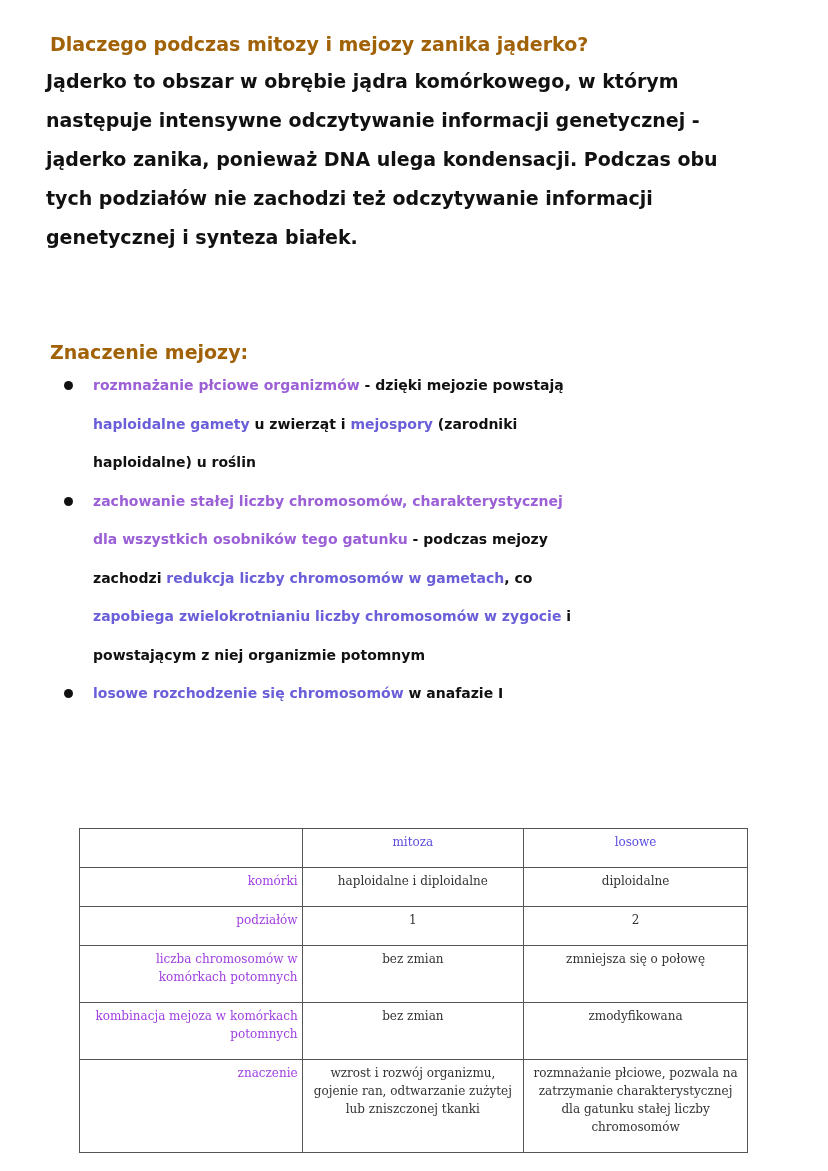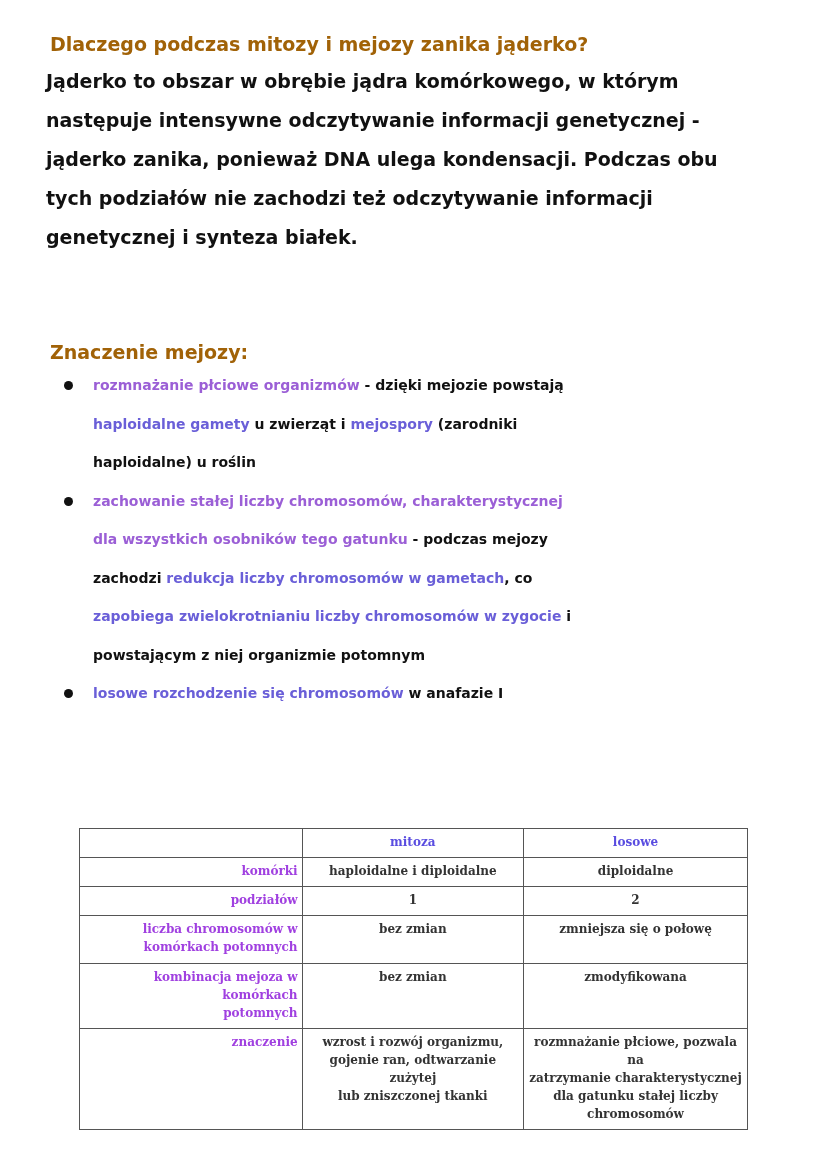--- a/index.html
+++ b/index.html
@@ -18,21 +18,21 @@
                  border-radius: 50%; background: #111111; }
   .bullet .line { display: block; height: 38.5px; line-height: 24px; white-space: nowrap; }
   .purple { color: #9b5fd6; }
   .blue { color: #6a5fd8; }
   .black { color: #111111; }
 
   table.cmp { position: absolute; left: 79px; top: 828px; width: 669px;
               border-collapse: collapse; font-family: "DejaVu Serif", serif; font-size: 12px;
               color: #333333; }
   table.cmp td { border: 1.5px solid #555555; text-align: center; vertical-align: top;
-                 padding: 4px 4px 6px 4px; line-height: 18px; font-weight: bold; }
+                 padding: 4px 4px 16px 4px; line-height: 18px; }
   table.cmp td.lbl { color: #a040e0; text-align: right; }
   table.cmp td.hdr { color: #5a4de0; }
   .c1 { width: 215px; } .c2 { width: 214px; } .c3 { width: 216px; }
 </style>
 </head>
 <body>
 
 <div class="page">
 
   <div class="heading" style="top:32px;">Dlaczego podczas mitozy i mejozy zanika jąderko?</div>

